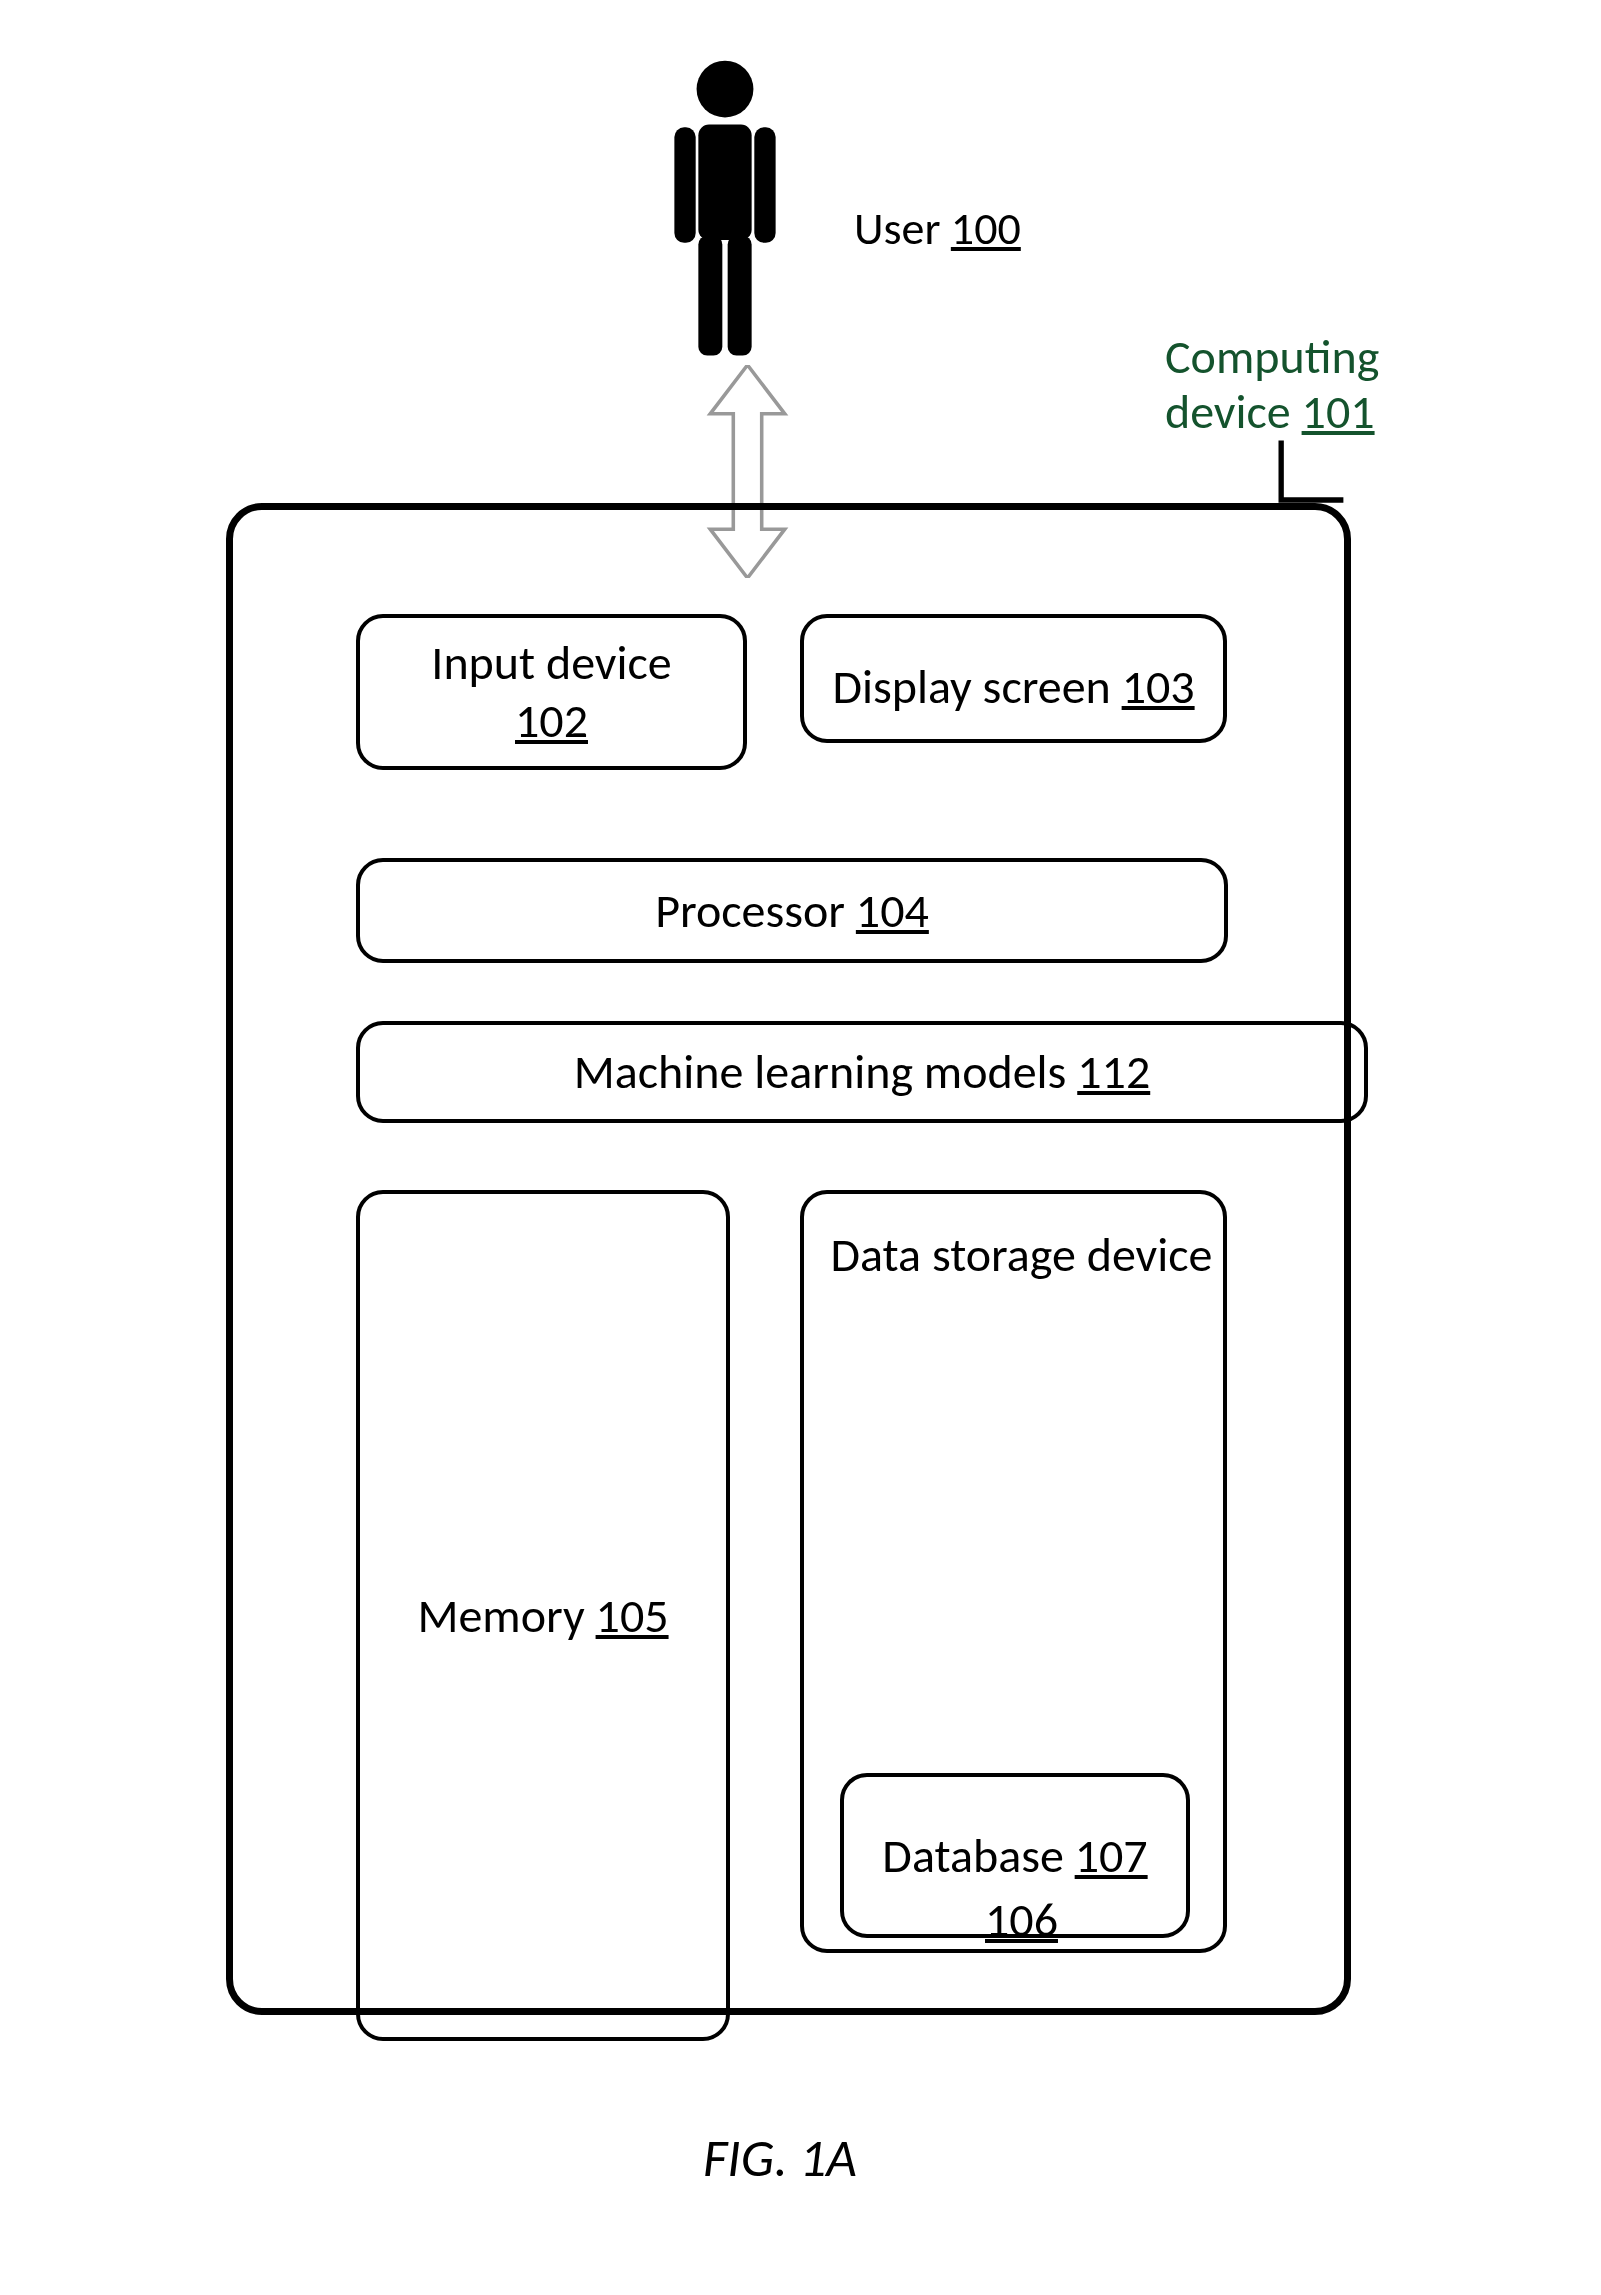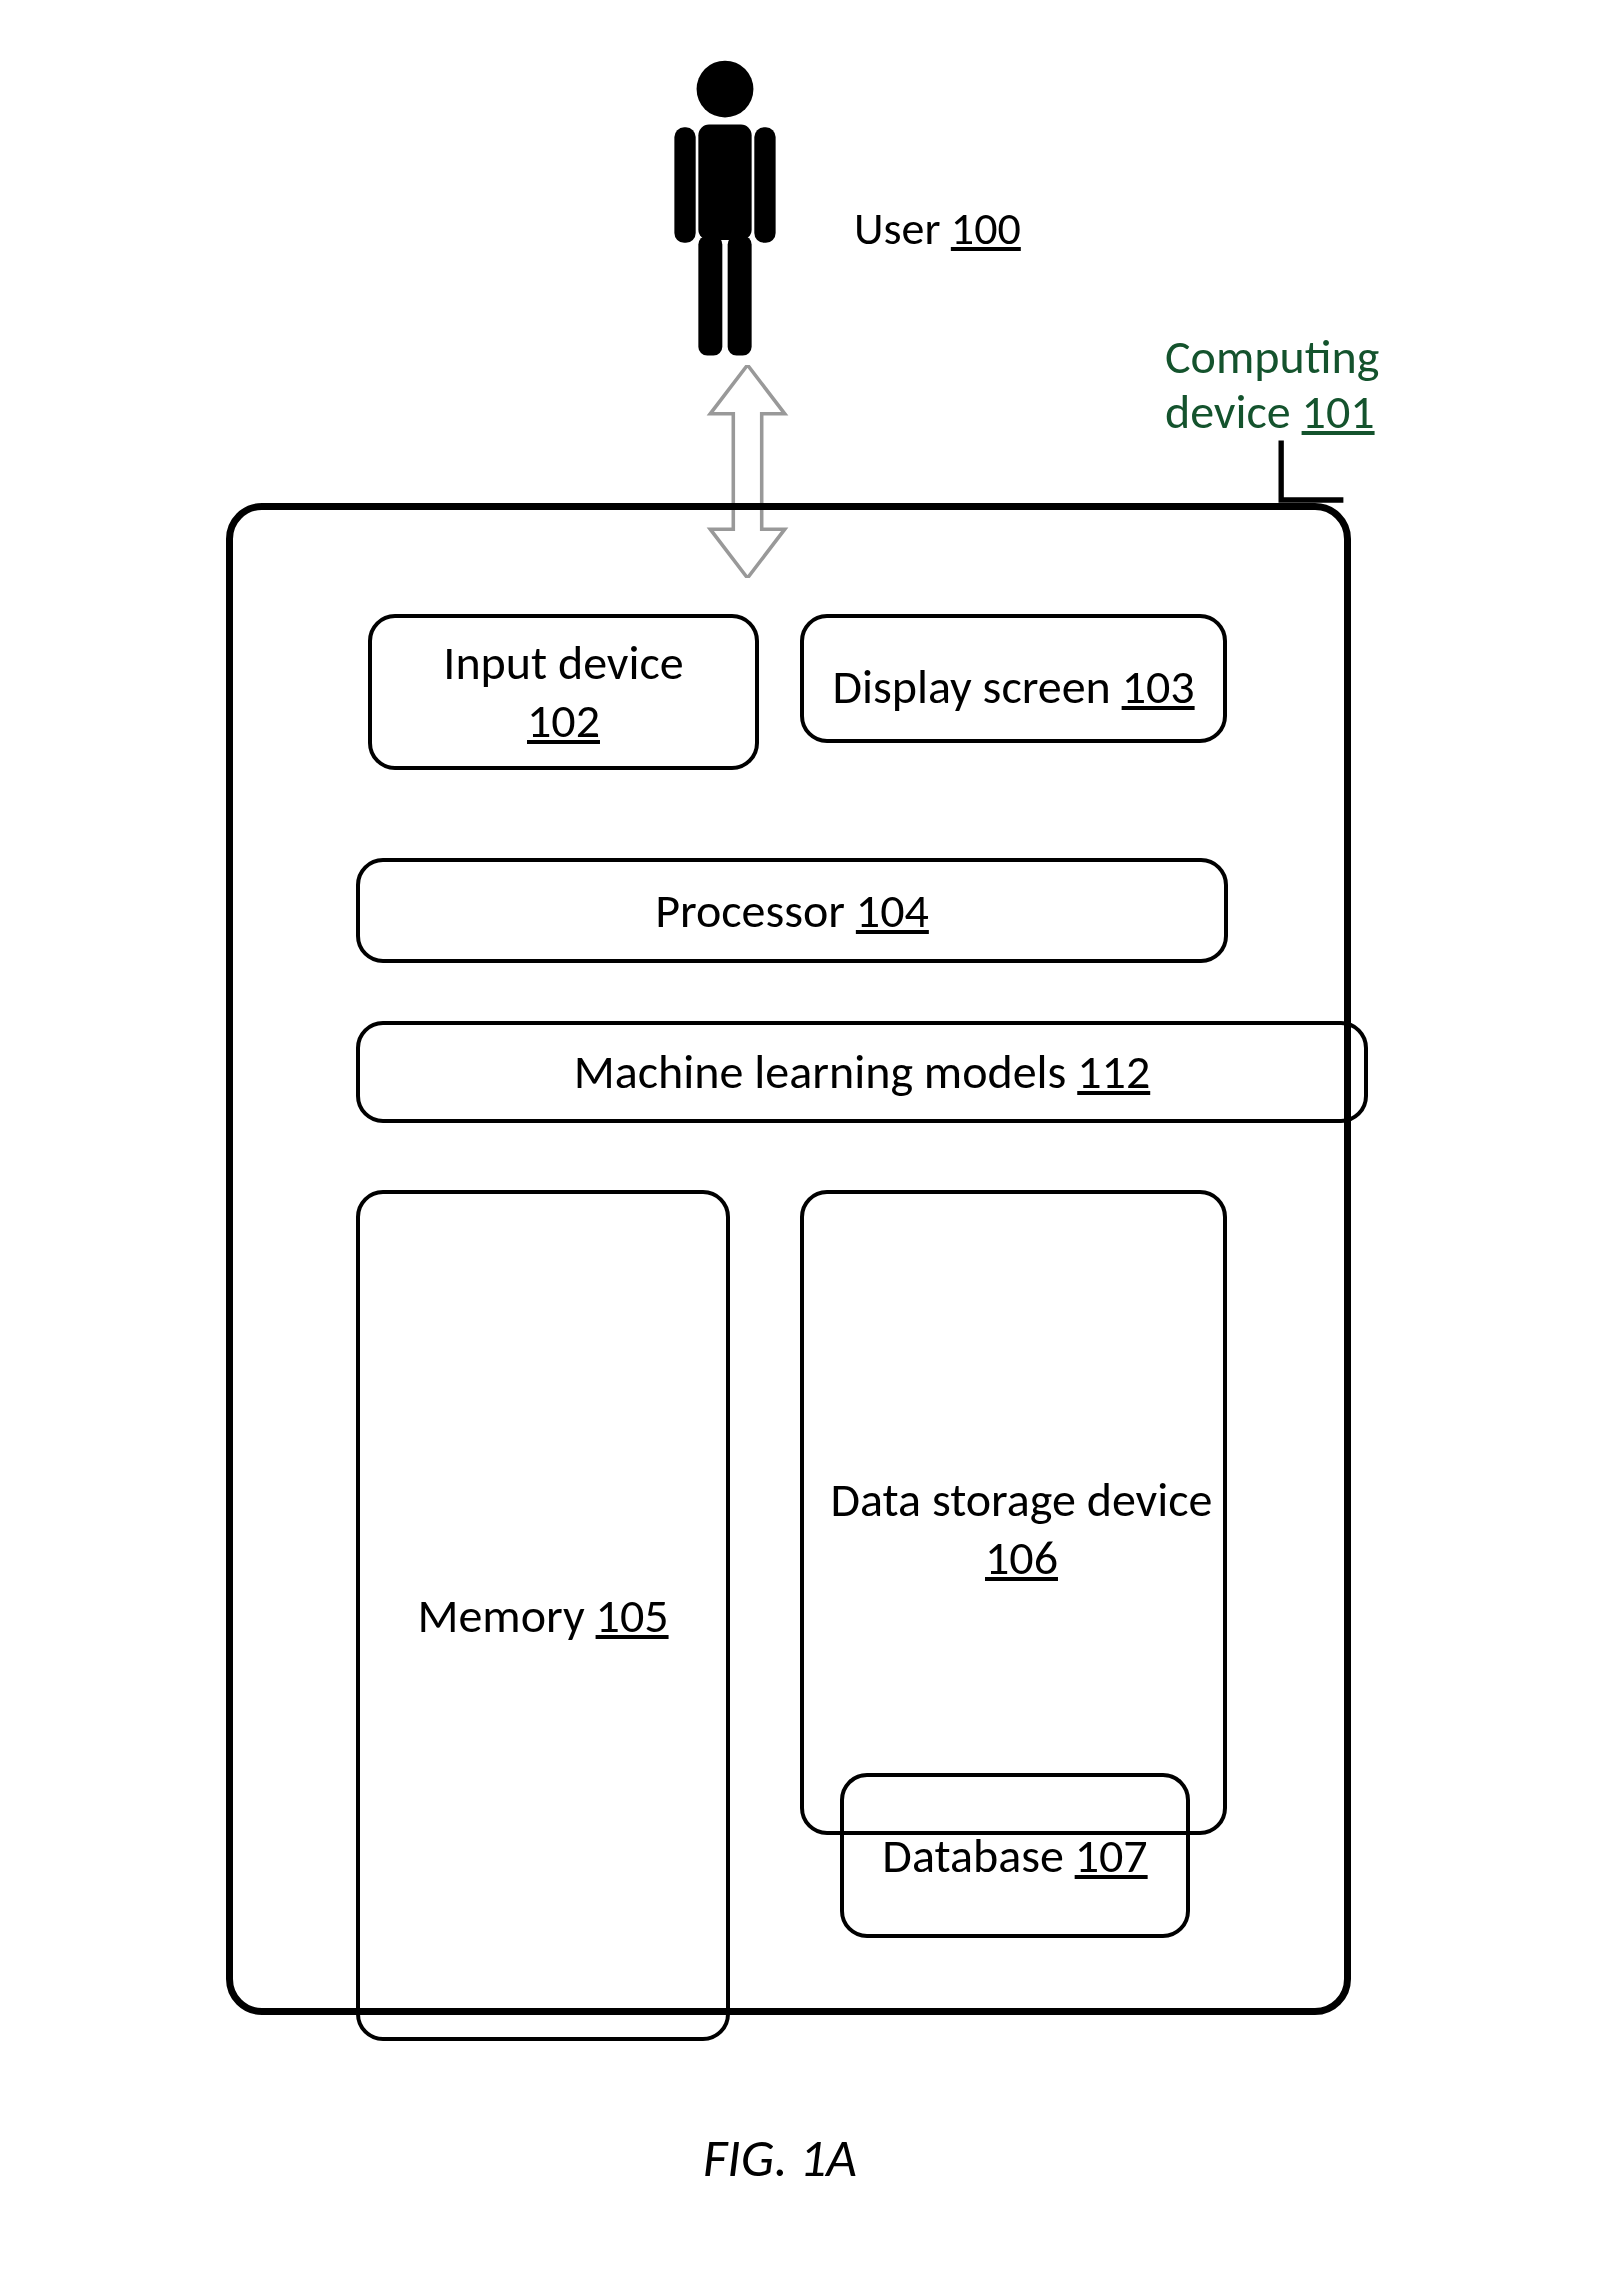--- a/index.html
+++ b/index.html
@@ -75,21 +75,20 @@
       justify-content: center;
       font-size: 48px;
       text-align: center;
       line-height: 1.2;
     }
     .input-device-box {
       left: 356px;
       top: 614px;
       width: 391px;
       height: 156px;
-      margin-left: 12px;
     }
     .display-box {
       left: 800px;
       top: 614px;
       width: 427px;
       height: 129px;
       padding-top: 17px;
     }
     .processor-box {
       left: 356px;
@@ -106,22 +105,22 @@
     .memory-box {
       left: 356px;
       top: 1190px;
       width: 374px;
       height: 851px;
     }
     .storage-box {
       left: 800px;
       top: 1190px;
       width: 427px;
-      height: 645px;
-      justify-content: center;
+      height: 763px;
+      justify-content: space-between;
       padding-top: 32px;
       padding-left: 16px;
     }
     .database-box {
       left: 840px;
       top: 1773px;
       width: 350px;
       height: 165px;
     }
     .ref-num {

